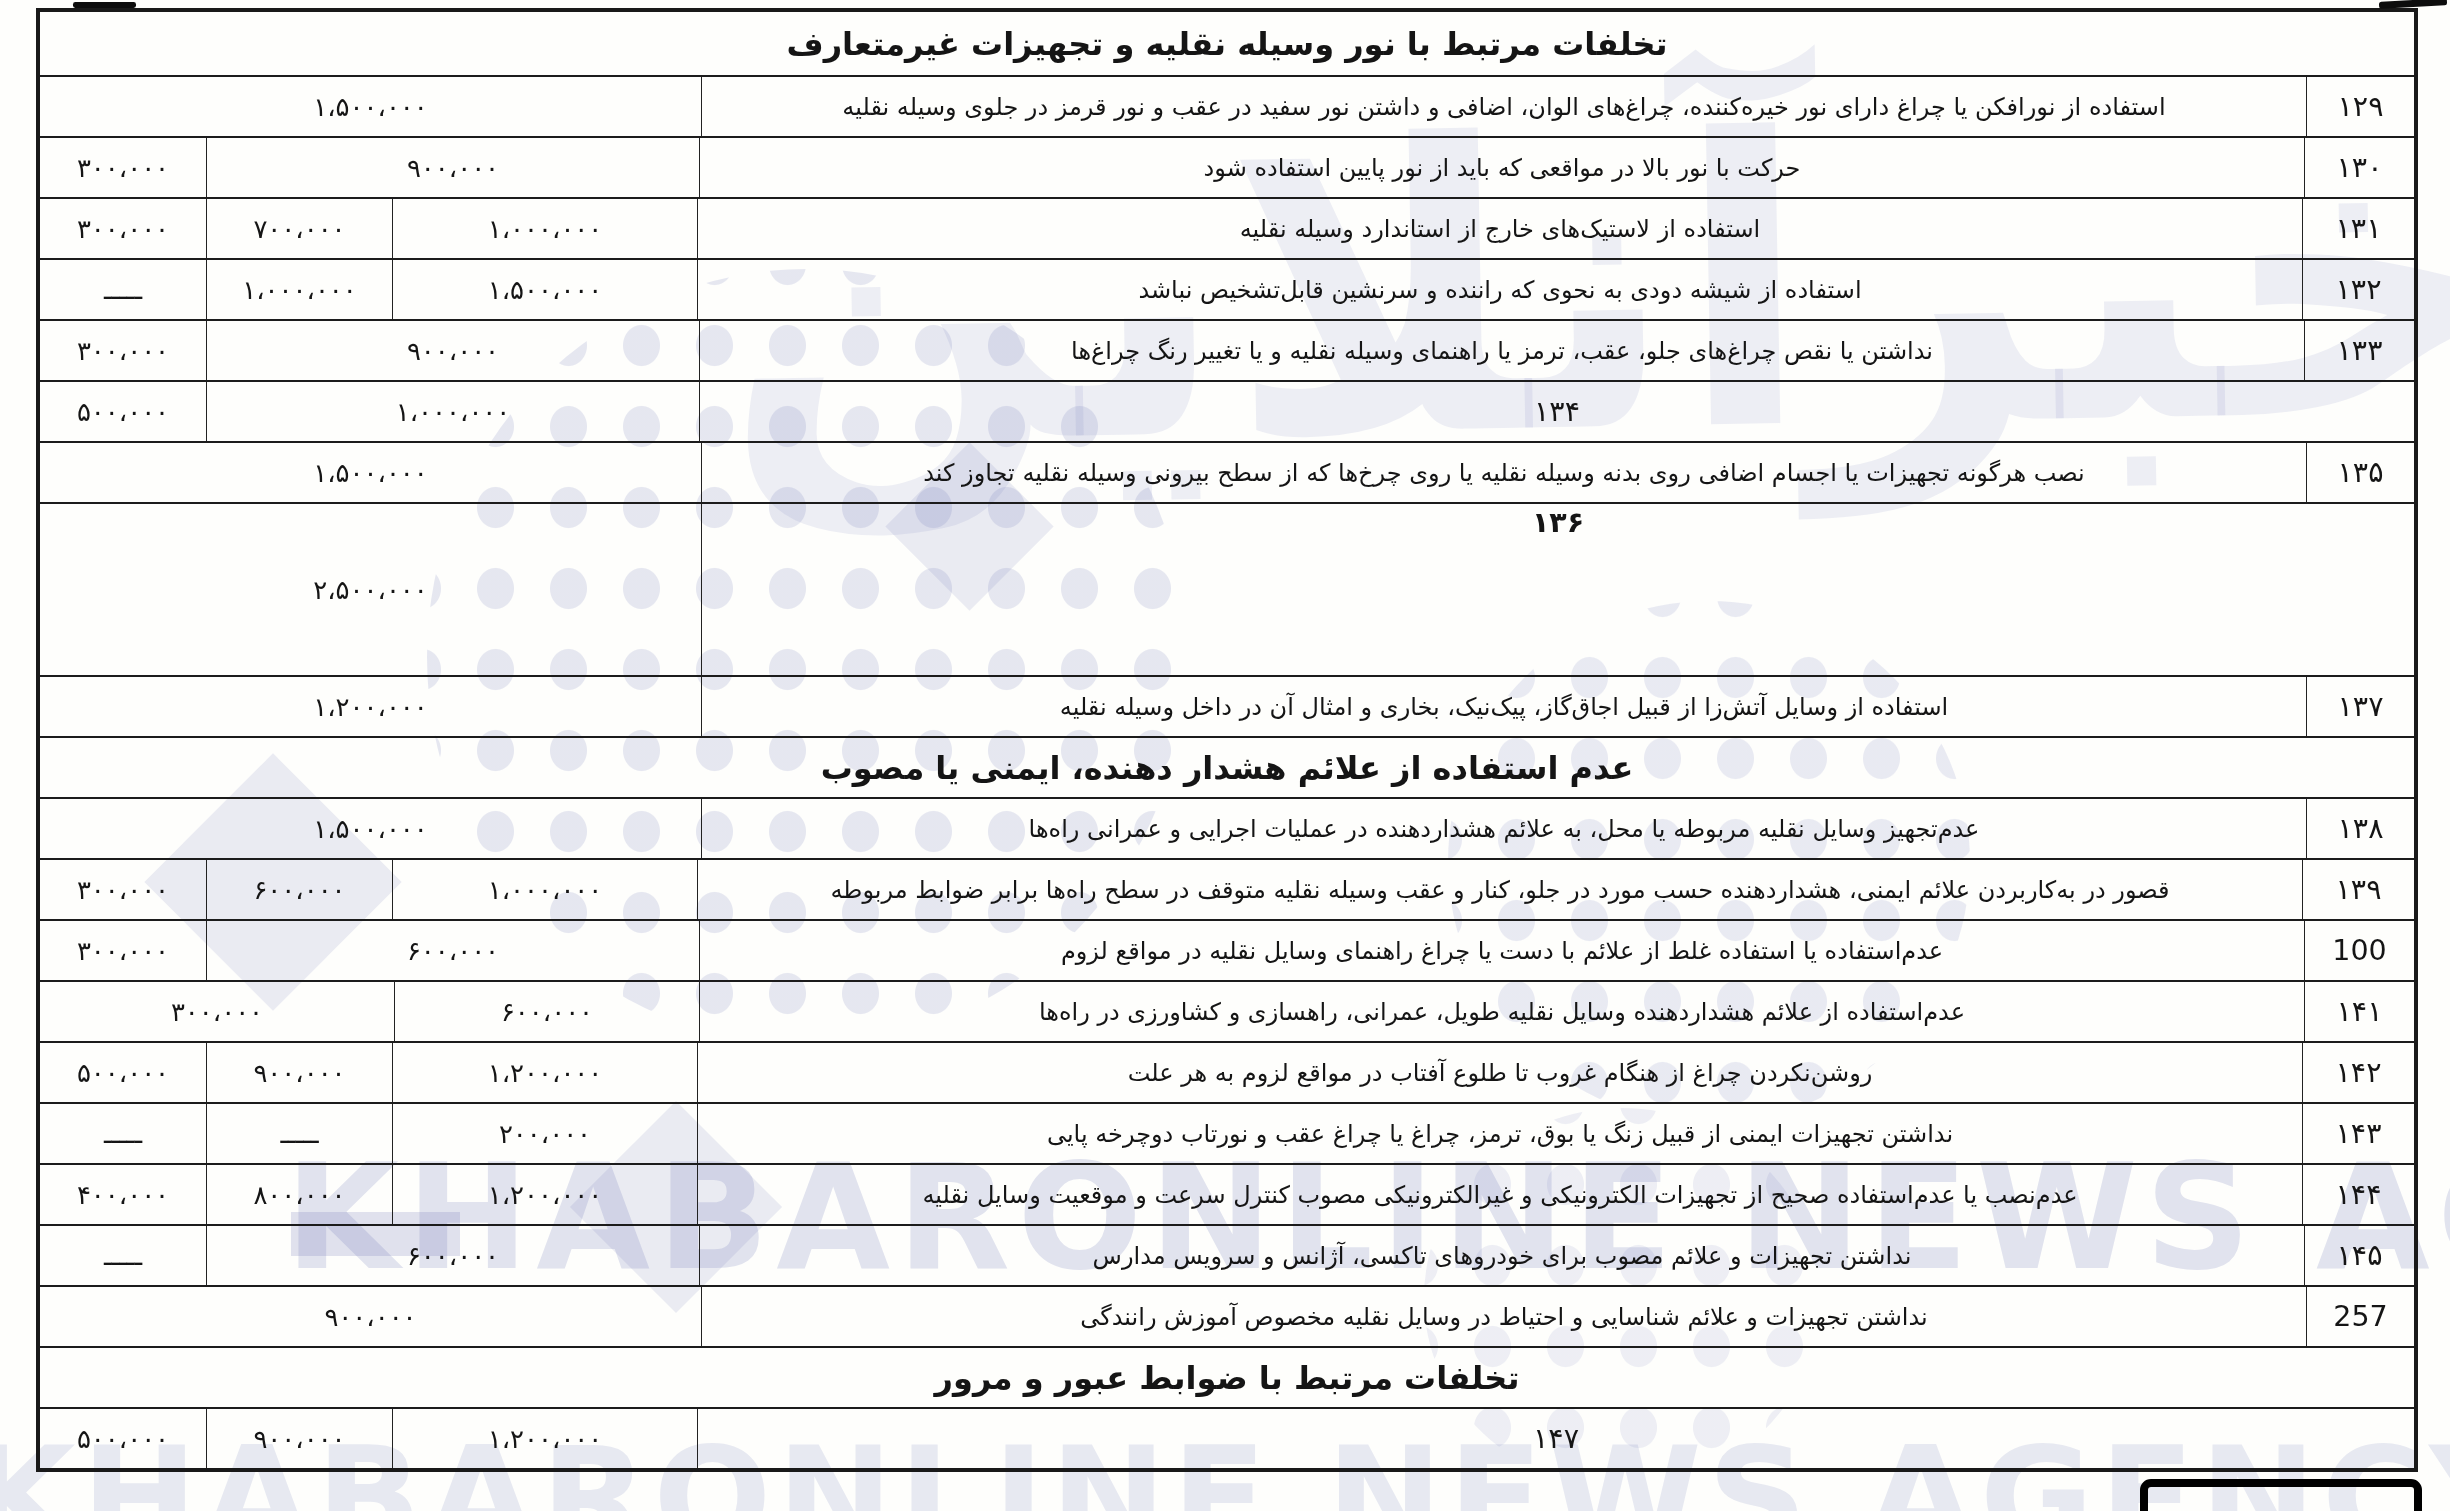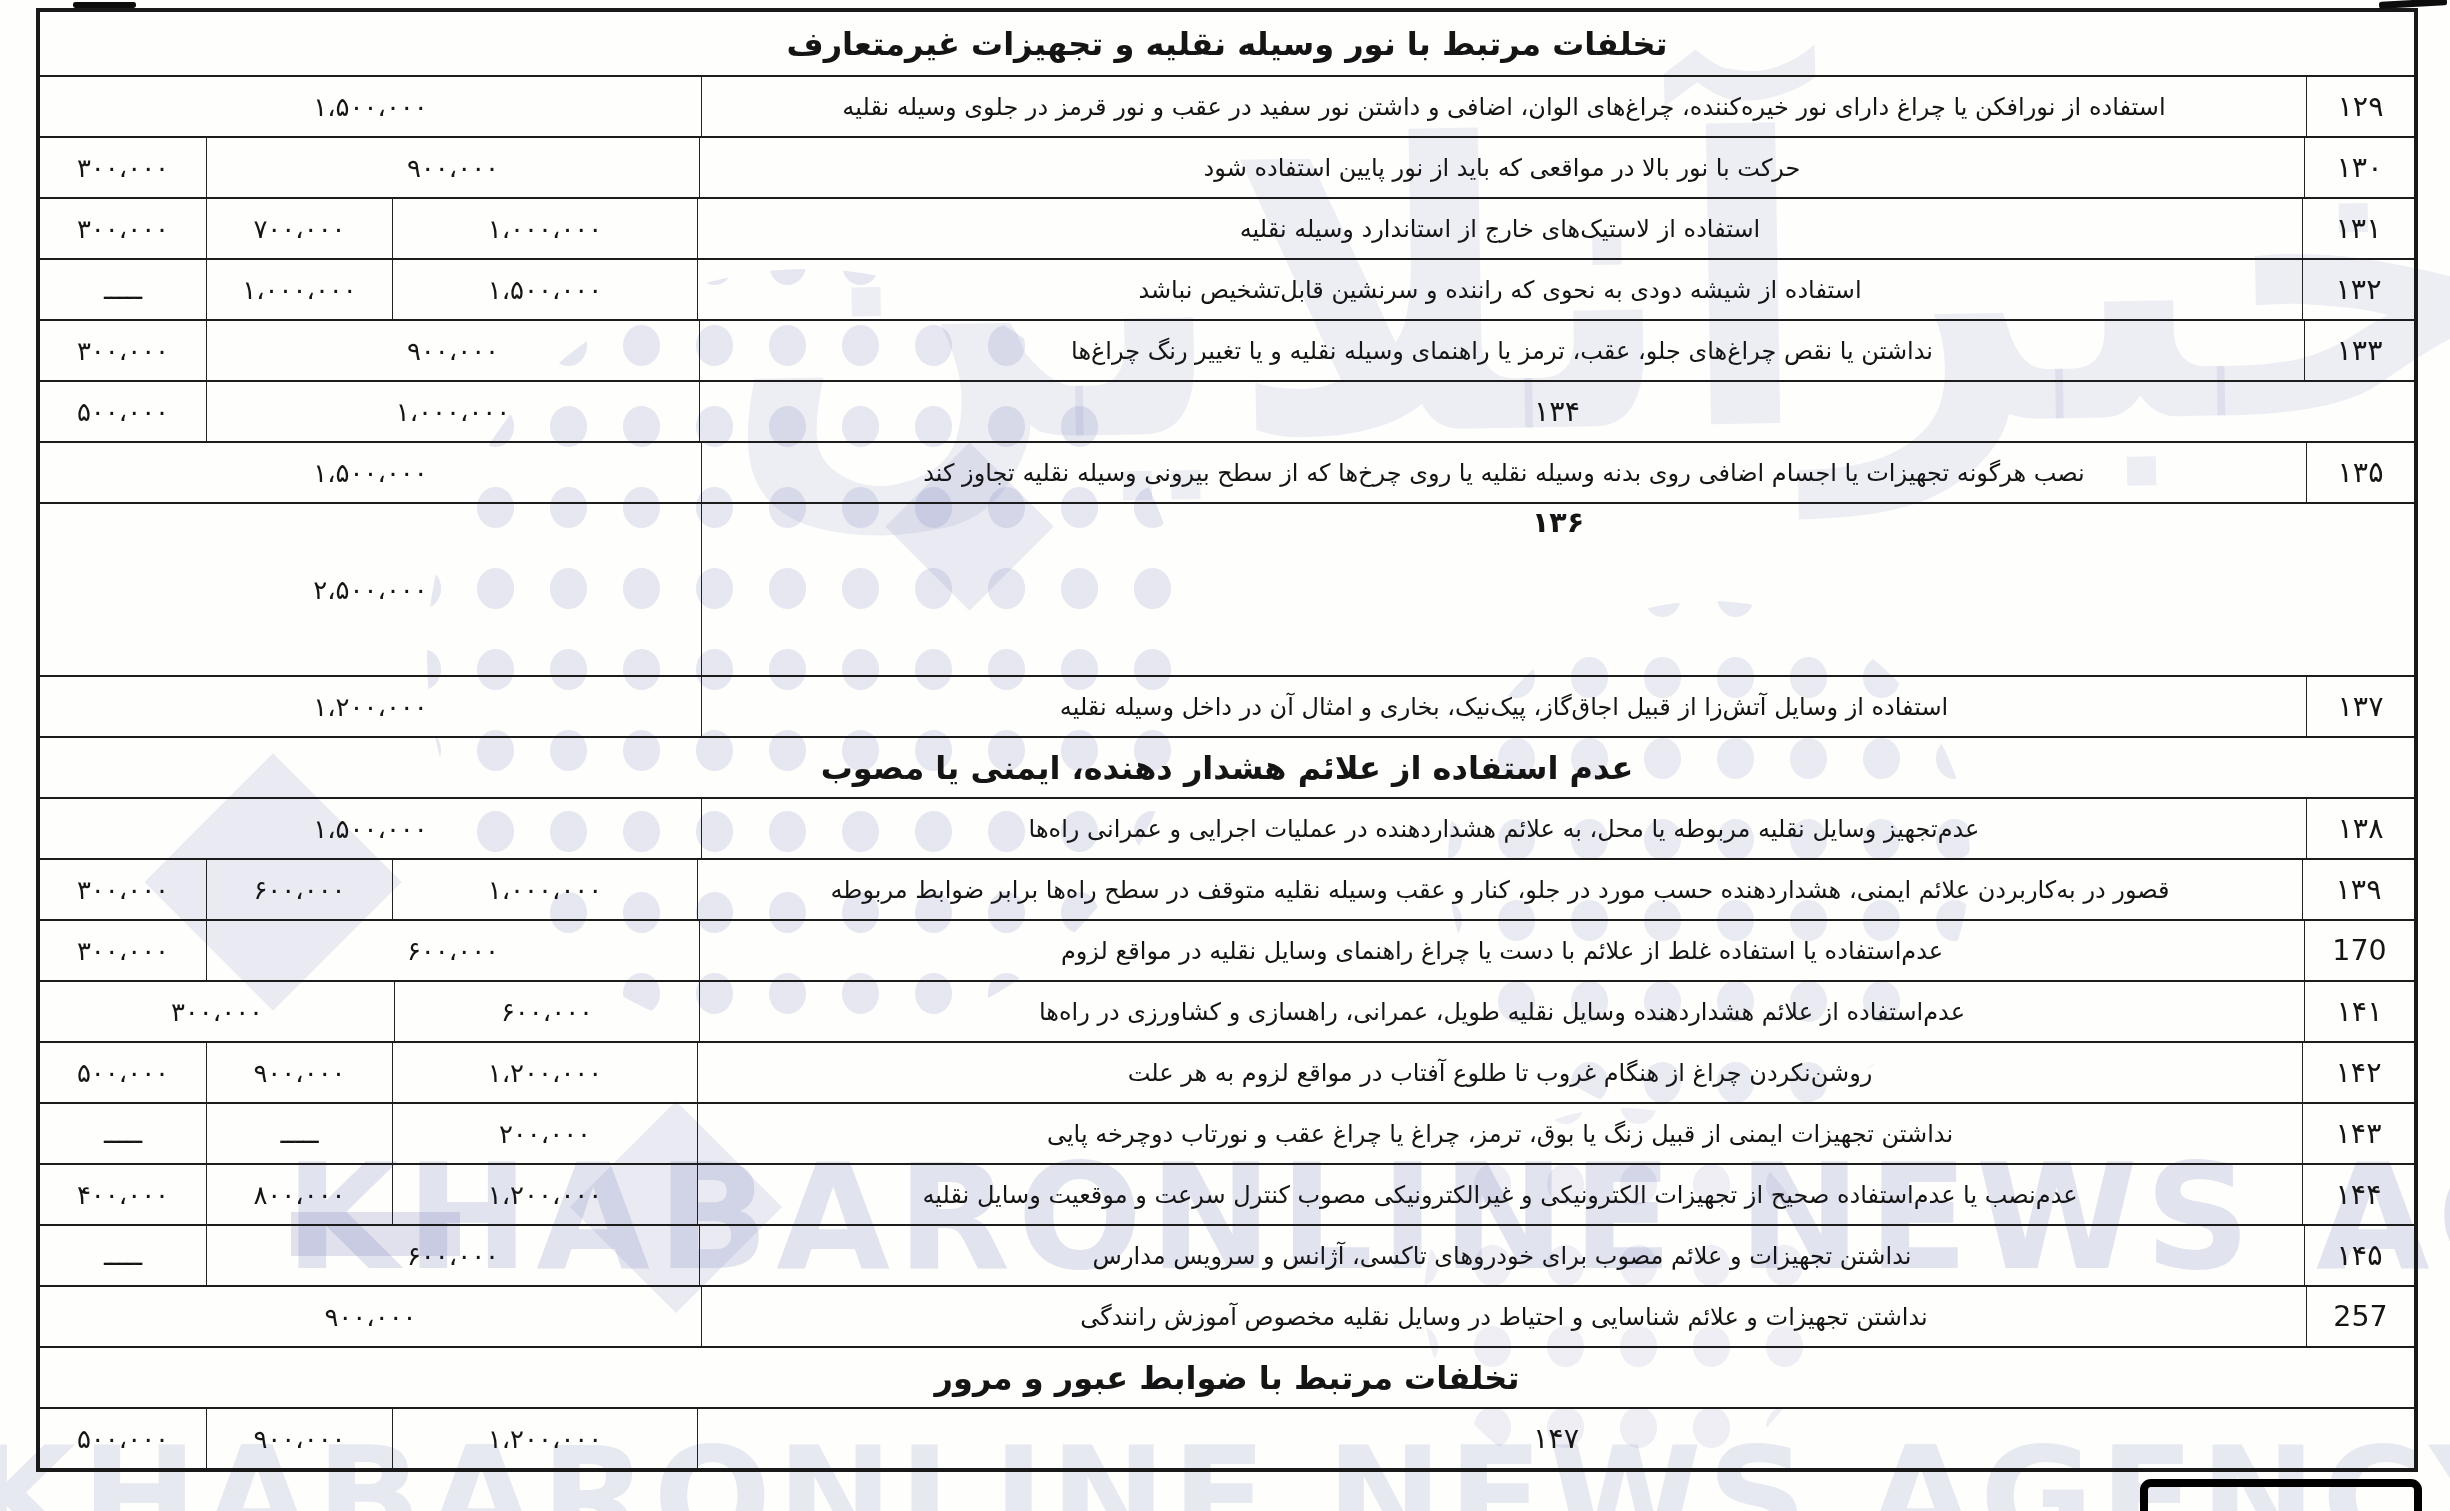--- a/index.html
+++ b/index.html
@@ -136,21 +136,21 @@
         <div class="cell fine w-c1">۳۰۰،۰۰۰</div>
         <div class="cell fine w-c2">۶۰۰،۰۰۰</div>
         <div class="cell fine w-c3">۱،۰۰۰،۰۰۰</div>
         <div class="cell desc">قصور در به‌کاربردن علائم ایمنی، هشداردهنده حسب مورد در جلو، کنار و عقب وسیله نقلیه متوقف در سطح راه‌ها برابر ضوابط مربوطه</div>
         <div class="cell num">۱۳۹</div>
       </div>
       <div class="row">
         <div class="cell fine w-c1">۳۰۰،۰۰۰</div>
         <div class="cell fine w-c23">۶۰۰،۰۰۰</div>
         <div class="cell desc">عدم‌استفاده یا استفاده غلط از علائم با دست یا چراغ راهنمای وسایل نقلیه در مواقع لزوم</div>
-        <div class="cell num">170</div>
+        <div class="cell num">100</div>
       </div>
       <div class="row">
         <div class="cell fine w-c12">۳۰۰،۰۰۰</div>
         <div class="cell fine w-c3">۶۰۰،۰۰۰</div>
         <div class="cell desc">عدم‌استفاده از علائم هشداردهنده وسایل نقلیه طویل، عمرانی، راهسازی و کشاورزی در راه‌ها</div>
         <div class="cell num">۱۴۱</div>
       </div>
       <div class="row">
         <div class="cell fine w-c1">۵۰۰،۰۰۰</div>
         <div class="cell fine w-c2">۹۰۰،۰۰۰</div>

